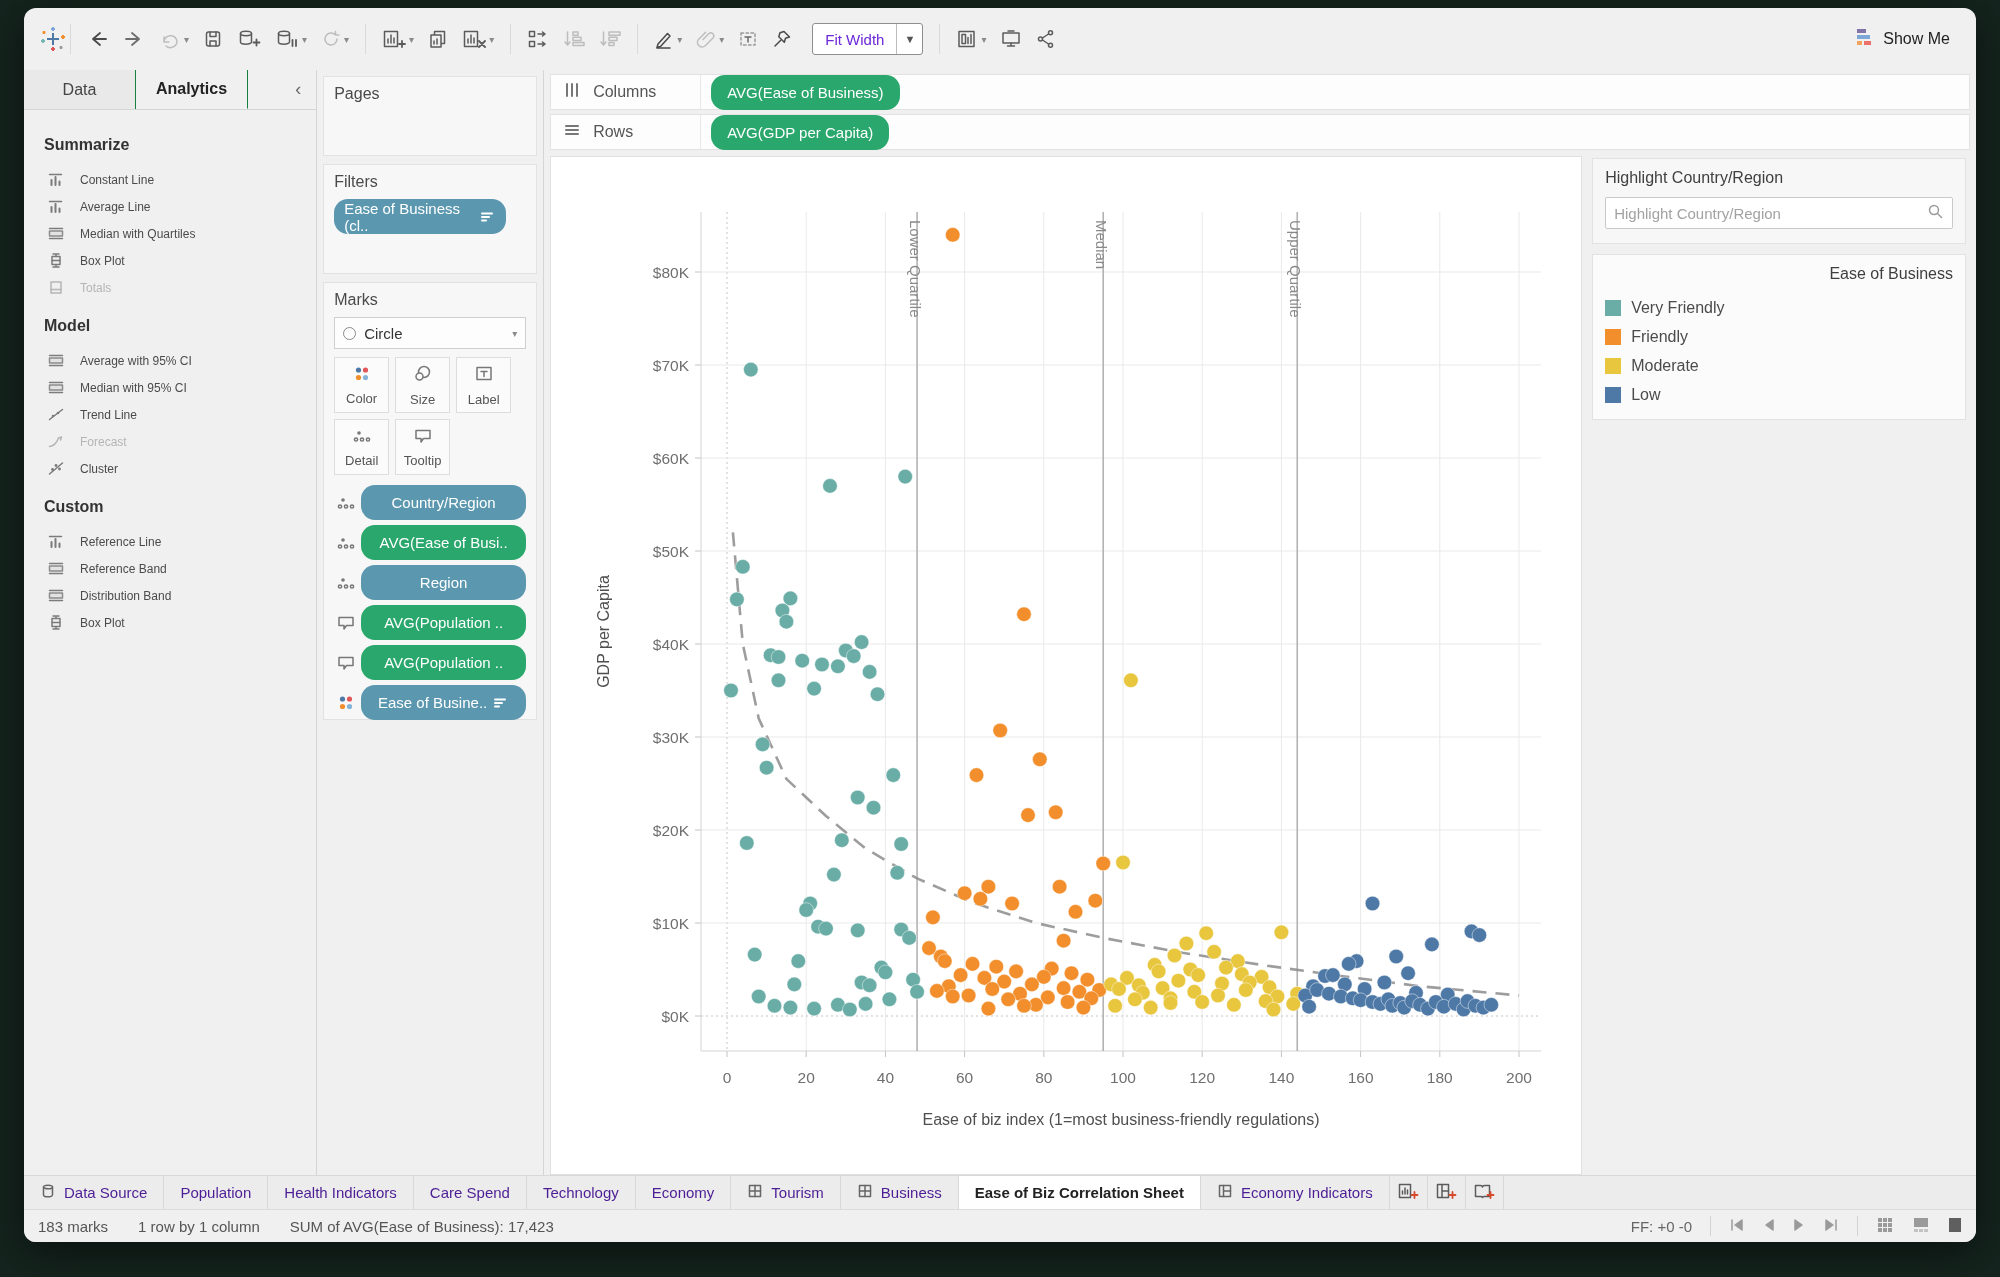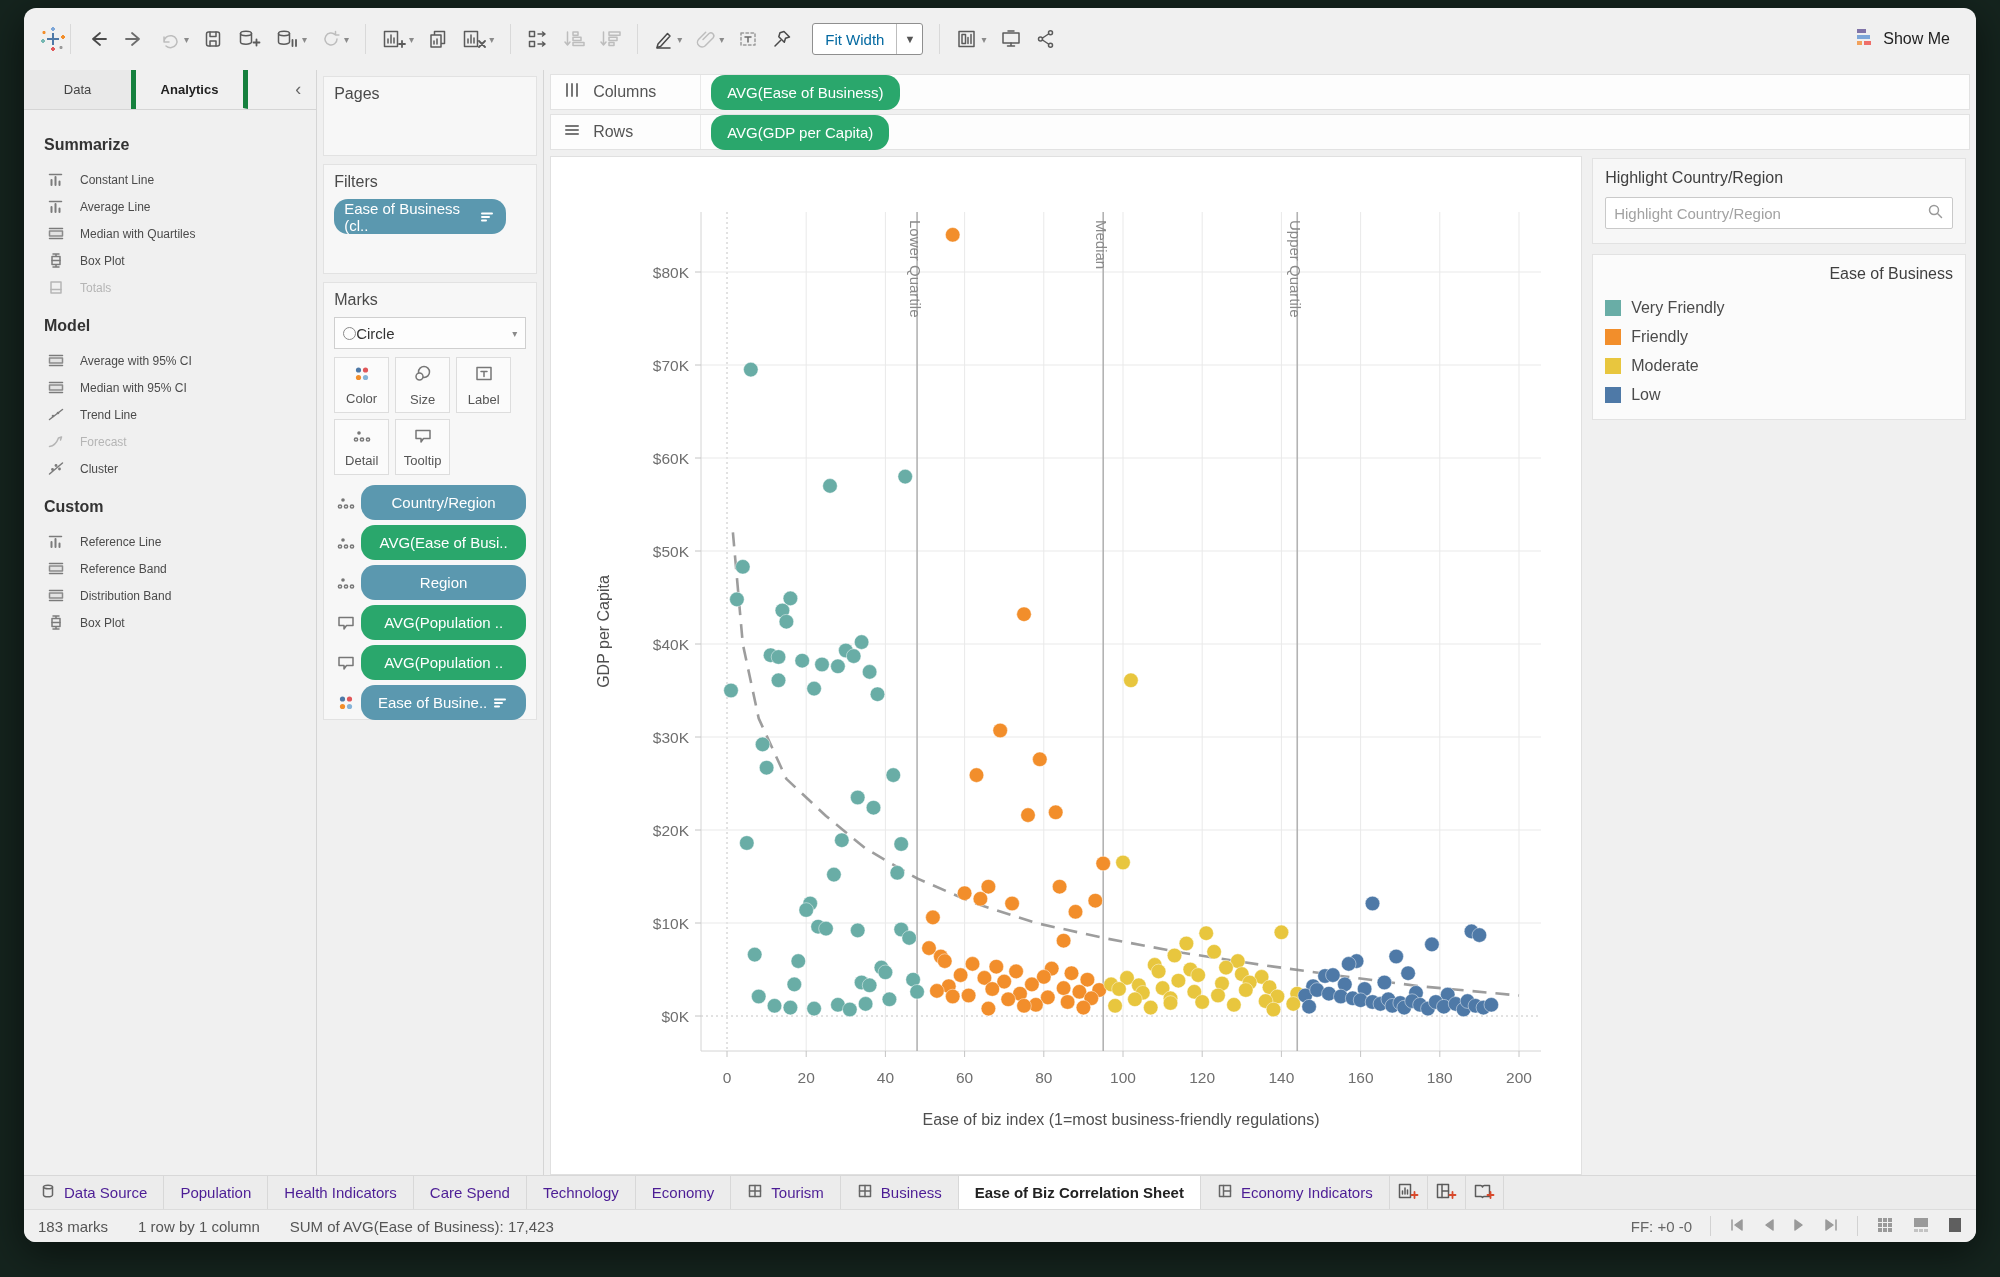--- a/index.html
+++ b/index.html
@@ -9,48 +9,48 @@
             border-radius:12px; box-shadow:0 10px 40px rgba(0,0,0,.55); display:flex; flex-direction:column; overflow:hidden; }
 
   
   .toolbar { height:62px; display:flex; align-items:center; padding:0 16px; flex:0 0 auto; }
   .tb-group { display:flex; align-items:center; gap:14px; padding:0 12px; }
   .tb-sep { width:1px; height:30px; background:#d9d9d9; margin:0 4px; }
   .tb-btn { display:flex; align-items:center; gap:3px; cursor:default; }
   .tb-btn svg { display:block; }
   .caret { font-size:10px; color:#8a8a8a; }
   .fitsel { display:flex; align-items:center; border:1px solid #8f8f8f; border-radius:3px; height:32px; background:#fff; margin-left:6px; }
-  .fitsel .fitlabel { padding:0 12px; font-size:15px; color:#0369a1; }
+  .fitsel .fitlabel { padding:0 12px; font-size:15px; color:#6d28d9; }
   .fitsel .fitcaret { border-left:1px solid #bdbdbd; width:26px; height:100%; display:flex; align-items:center; justify-content:center; color:#555; font-size:11px; }
   .showme { margin-left:auto; display:flex; align-items:center; gap:8px; font-size:16px; color:#222; padding-right:10px; }
 
   
   .main { flex:1 1 auto; display:flex; min-height:0; }
   .sidebar { width:294px; background:#f0f0f0; border-right:1px solid #d5d5d5; display:flex; flex-direction:column; }
   .side-tabs { height:40px; display:flex; align-items:stretch; border-bottom:1px solid #d5d5d5; }
-  .side-tab { width:112px; display:flex; align-items:center; justify-content:center; font-size:13px; color:#444;
-              background:#e9e9e9; border-right:5px solid #15803d; }
+  .side-tab { width:112px; display:flex; align-items:center; justify-content:center; font-size:16px; color:#444;
+              background:#e9e9e9; border-right:1px solid #15803d; }
   .side-tab.active { background:#f0f0f0; font-weight:bold; color:#222; border-bottom:1px solid #f0f0f0; }
   .collapse { margin-left:auto; width:36px; display:flex; align-items:center; justify-content:center; color:#666; font-size:18px; }
   .sections { padding:10px 0 0 20px; }
   .sec-title { font-size:16px; font-weight:bold; color:#333; margin:16px 0 12px 0; }
   .sec-item { display:flex; align-items:center; gap:12px; height:27px; font-size:12px; color:#4b4b4b; }
   .sec-item.disabled { color:#b5b5b5; }
   .sec-item .glyph { width:24px; display:flex; justify-content:center; }
 
   .shelfcol { width:227px; background:#f0f0f0; border-right:1px solid #d5d5d5; padding:6px 6px 0 6px; display:flex; flex-direction:column; gap:8px; }
   .card { background:#f7f7f7; border:1px solid #e2e2e2; padding:8px 10px; }
   .card-title { font-size:16px; color:#4a4a4a; margin-bottom:8px; }
   .card.pages { height:80px; }
   .card.filters { height:110px; }
   .card.marks { height:438px; }
   .pill { height:35px; border-radius:14px; color:#fff; font-size:15px; display:flex; align-items:center; justify-content:center;
           gap:6px; padding:0 10px; width:172px; }
   .pill .picon { display:flex; }
-  .marktype { height:32px; border:1px solid #cfcfcf; background:#fdfdfd; display:flex; align-items:center; padding:0 8px; 
+  .marktype { height:32px; border:1px solid #cfcfcf; background:#fdfdfd; display:flex; align-items:center; padding:0 8px; gap:8px;
               font-size:15px; color:#333; margin-bottom:8px; }
   .mt-circle { width:13px; height:13px; border:1.5px solid #8a8a8a; border-radius:50%; }
   .marktype .caret { margin-left:auto; }
   .markbtns { display:flex; flex-wrap:wrap; gap:6px; margin-bottom:10px; }
   .markbtn { width:55px; height:56px; border:1px solid #ddd; background:#fbfbfb; display:flex; flex-direction:column;
              align-items:center; justify-content:center; gap:5px; font-size:13px; color:#555; }
   .mpill-row { display:flex; align-items:center; gap:4px; margin-bottom:5px; }
   .mpill-row .rowicon { width:24px; display:flex; justify-content:center; }
 
   .centerwrap { flex:1 1 auto; display:flex; flex-direction:column; min-width:0; background:#f0f0f0; }

